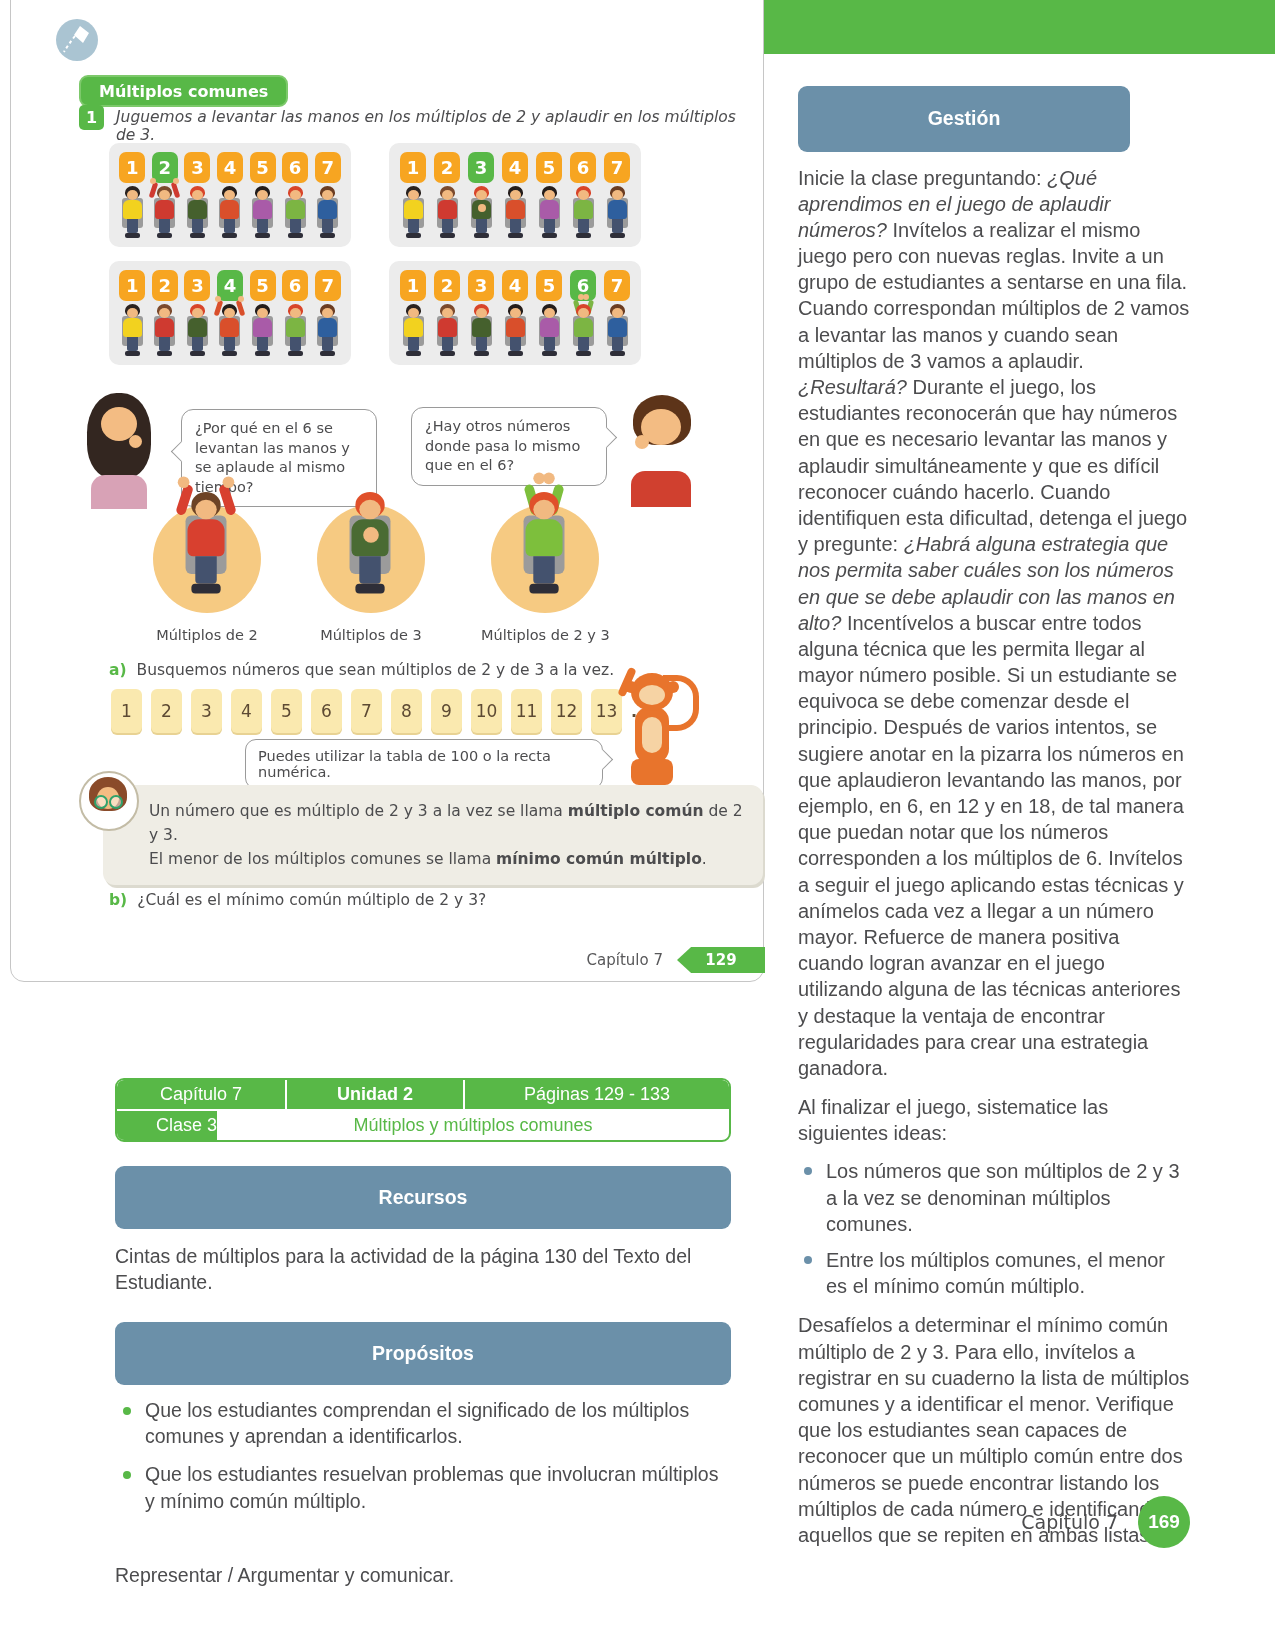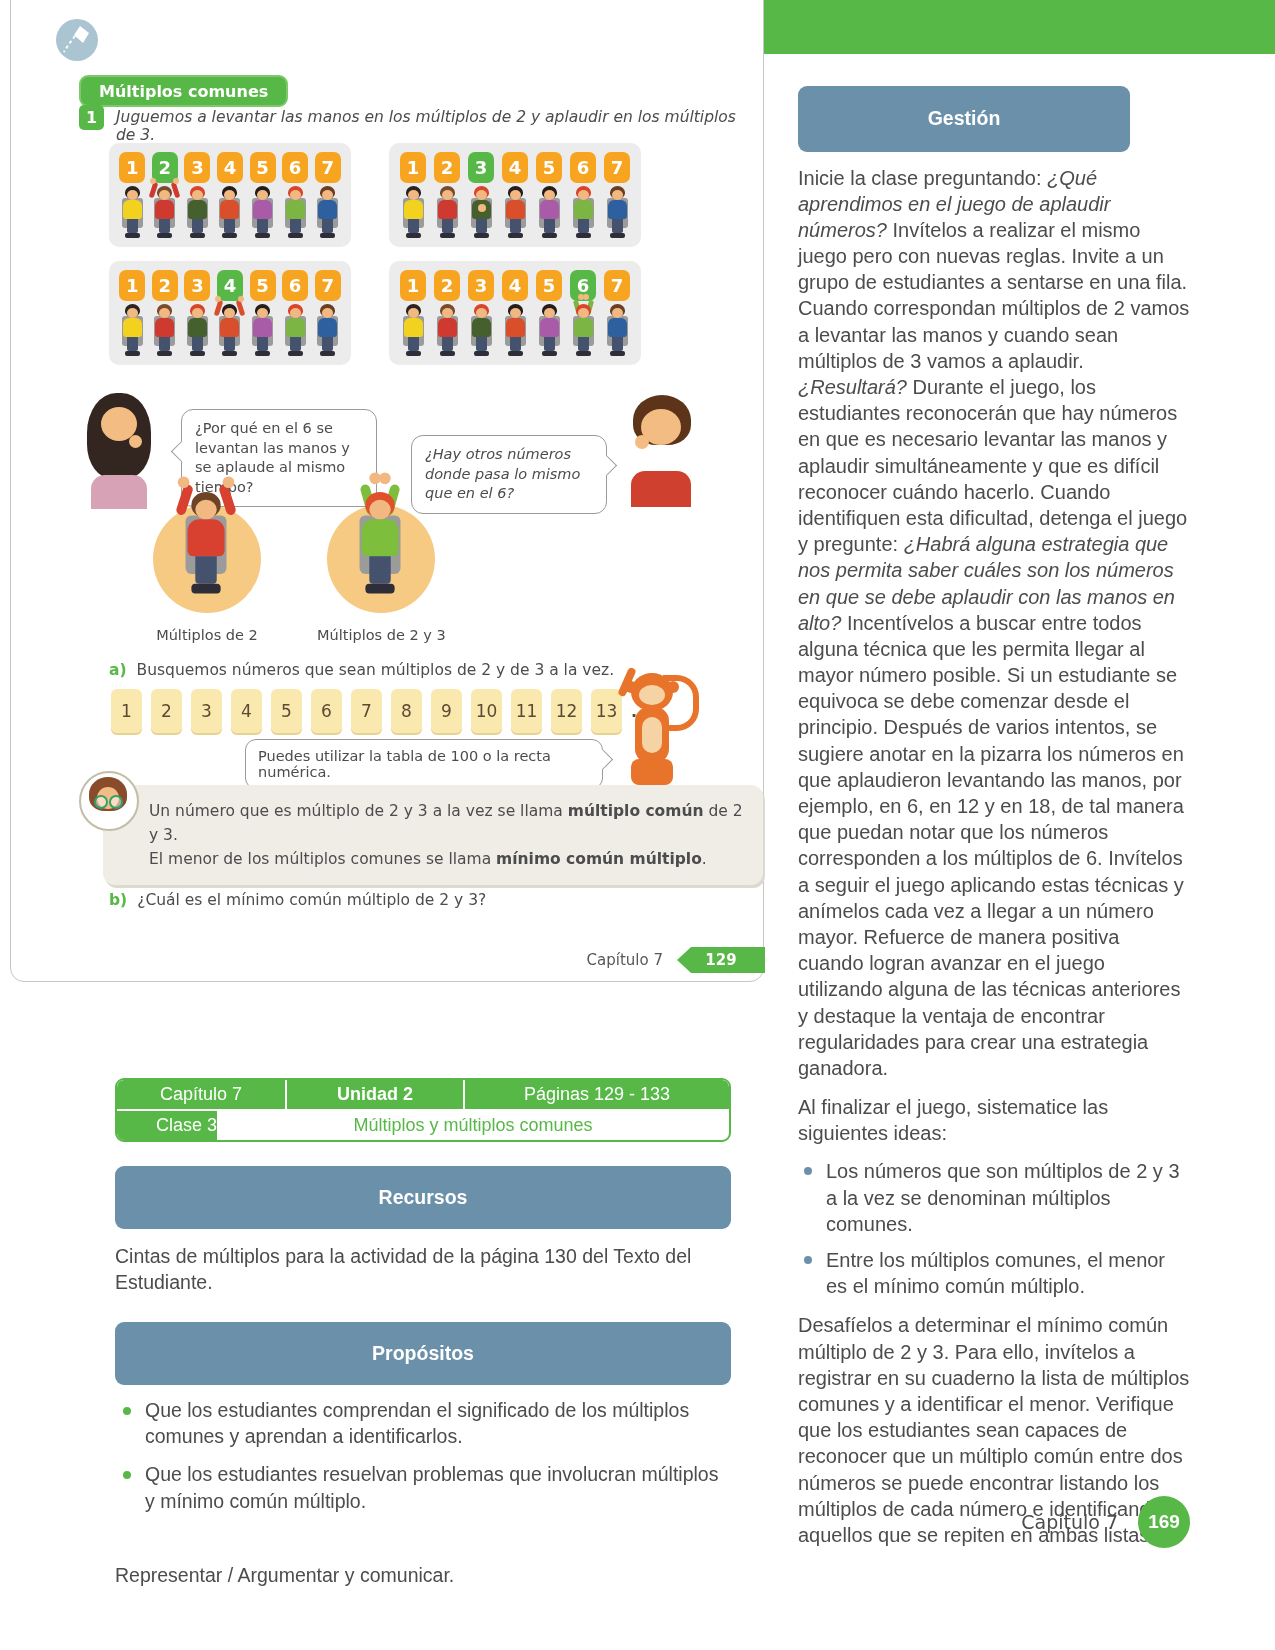--- a/index.html
+++ b/index.html
@@ -51,21 +51,21 @@
   .kid.pose-together .hand.r{right:8px;top:-10px;}
   .kid .clap{left:10px;top:18px;width:8px;height:8px;border-radius:50%;background:#f1b981;}
 
   
   .dialog{position:absolute;left:58px;top:398px;width:640px;height:118px;}
   .bubble{position:absolute;background:#fff;border:1.7px solid #9a9a9a;border-radius:12px;
     padding:9px 13px;font-size:14.5px;color:#4c4c4e;line-height:1.35;}
   .bubble:after{content:"";position:absolute;width:14px;height:14px;background:#fff;transform:rotate(45deg);}
   .bubble.b1{left:112px;top:18px;width:168px;}
   .bubble.b1:after{left:-8px;top:34px;border-left:1.7px solid #9a9a9a;border-bottom:1.7px solid #9a9a9a;}
-  .bubble.b2{left:342px;top:44px;width:168px;font-style:italic;}
+  .bubble.b2{left:342px;top:16px;width:168px;}
   .bubble.b2:after{right:-8px;top:22px;border-right:1.7px solid #9a9a9a;border-top:1.7px solid #9a9a9a;}
 
   
   .girl{position:absolute;left:8px;top:2px;width:92px;height:116px;}
   .girl .hair{position:absolute;left:10px;top:0;width:64px;height:86px;background:#332620;border-radius:46% 46% 40% 40%;}
   .girl .face{position:absolute;left:24px;top:14px;width:36px;height:34px;background:#f3bc83;border-radius:50%;}
   .girl .body{position:absolute;left:14px;bottom:0;width:56px;height:34px;background:#d8a2b6;border-radius:14px 14px 0 0;}
   .girl .hand{position:absolute;left:52px;top:42px;width:13px;height:13px;background:#f3bc83;border-radius:50%;}
   .boy{position:absolute;right:4px;top:4px;width:86px;height:112px;}
   .boy .hair{position:absolute;left:14px;top:0;width:58px;height:50px;background:#5d3419;border-radius:50% 50% 40% 40%;}
@@ -546,20 +546,36 @@
                 <i class="arm l"></i>
                 <i class="arm r"></i>
                 <i class="hair"></i>
                 <i class="face"></i>
                 <i class="hand l"></i>
                 <i class="hand r"></i>
               </div>
             </div>
           </div>
           <div class="pose-cap">Múltiplos de 2</div>
+        </div>
+        <div class="pose">
+          <div class="pose-circle">
+            <div class="bigkid">
+              <div class="kid pose-clap" style="--shirt: #4a6b33; --hair: #e0502a;">
+                <i class="back"></i>
+                <i class="body"></i>
+                <i class="legs"></i>
+                <i class="feet"></i>
+                <i class="hair"></i>
+                <i class="face"></i>
+                <i class="clap"></i>
+              </div>
+            </div>
+          </div>
+          <div class="pose-cap">Múltiplos de 3</div>
         </div>
         <div class="pose">
           <div class="pose-circle">
             <div class="bigkid">
               <div class="kid pose-together" style="--shirt: #7dbf3c; --hair: #e0502a;">
                 <i class="back"></i>
                 <i class="body"></i>
                 <i class="legs"></i>
                 <i class="feet"></i>
                 <i class="arm l"></i>

